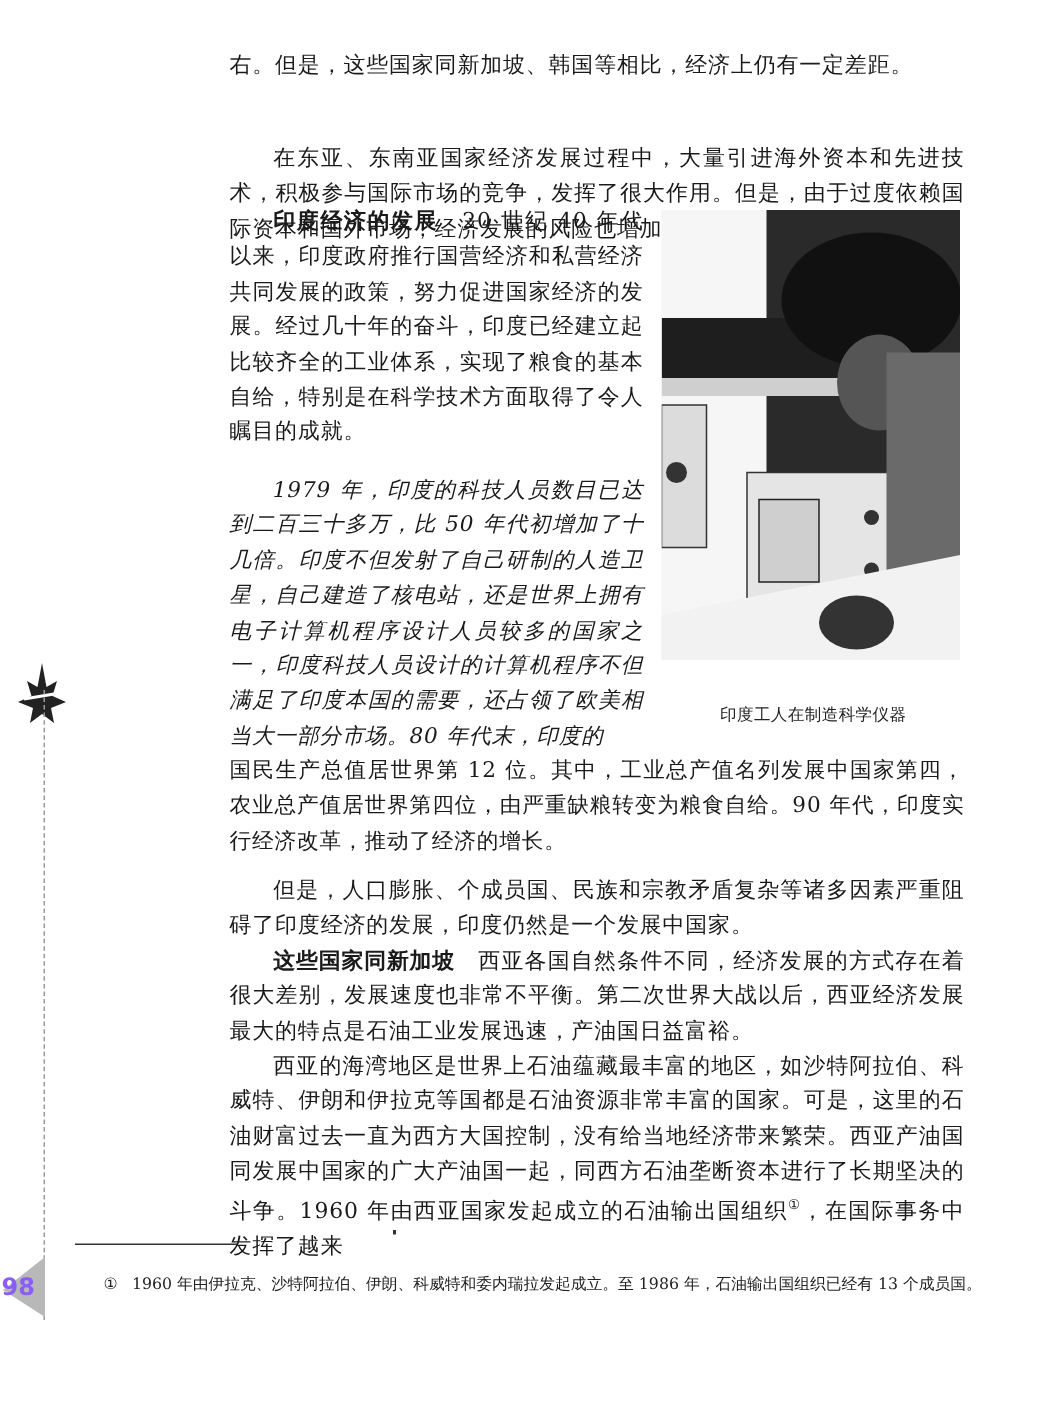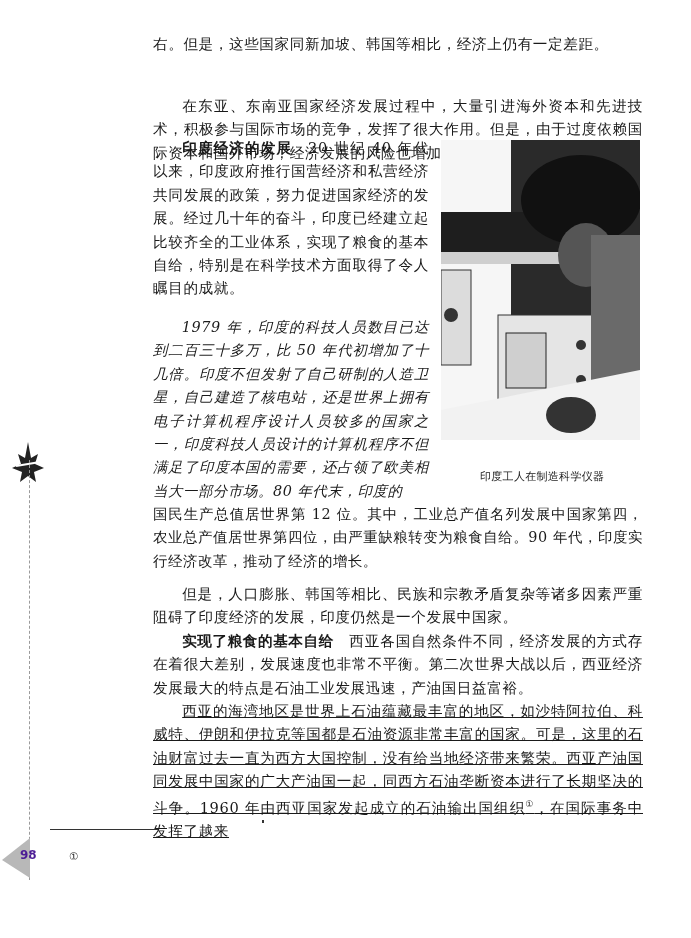--- a/index.html
+++ b/index.html
@@ -30,49 +30,49 @@
     }
     .fn .mark { position: absolute; left: -19px; top: 0; }
     .margin-line {
       position: absolute; left: 29px; top: 460px; width: 0; height: 420px;
       border-left: 1px dashed #9a9a9a;
     }
     .page-tab {
       position: absolute; left: 2px; top: 838px; width: 30px; height: 40px;
     }
     .page-num {
-      position: absolute; left: 20px; top: 848px; font-family: "DejaVu Sans", "Liberation Sans", sans-serif;
-      font-size: 12px; font-weight: bold; color: #4c1d95;
+      position: absolute; left: 1px; top: 848px; font-family: "DejaVu Sans", "Liberation Sans", sans-serif;
+      font-size: 16px; font-weight: bold; color: #8b5cf6;
     }
     .deco { position: absolute; left: 8px; top: 440px; width: 40px; height: 50px; }
     sup { font-size: 9px; }
     .dot { position: absolute; left: 262px; top: 820px; width: 2px; height: 3px; background: #333; }
   </style>
 </head>
 <body>
 
 <p class="p full" style="top:32px;">右。但是，这些国家同新加坡、韩国等相比，经济上仍有一定差距。</p>
 
 <p class="p full indent" style="top:66px;margin-top:28px;">在东亚、东南亚国家经济发展过程中，大量引进海外资本和先进技术，积极参与国际市场的竞争，发挥了很大作用。但是，由于过度依赖国际资本和国外市场，经济发展的风险也增加了许多。</p>
 
 <p class="p narrow indent" style="top:136px;">
   <span class="head">印度经济的发展</span><span>　20 世纪 40 年代以来，印度政府推行国营经济和私营经济共同发展的政策，努力促进国家经济的发展。经过几十年的奋斗，印度已经建立起比较齐全的工业体系，实现了粮食的基本自给，特别是在科学技术方面取得了令人瞩目的成就。</span>
 </p>
 
 <p class="p narrow indent kai" style="top:316px;font-style:italic;">1979 年，印度的科技人员数目已达到二百三十多万，比 50 年代初增加了十几倍。印度不但发射了自己研制的人造卫星，自己建造了核电站，还是世界上拥有电子计算机程序设计人员较多的国家之一，印度科技人员设计的计算机程序不但满足了印度本国的需要，还占领了欧美相当大一部分市场。80 年代末，印度的</p>
 
 <p class="p full kai" style="top:503px;">国民生产总值居世界第 12 位。其中，工业总产值名列发展中国家第四，农业总产值居世界第四位，由严重缺粮转变为粮食自给。90 年代，印度实行经济改革，推动了经济的增长。</p>
 
-<p class="p full indent" style="top:582px;">但是，人口膨胀、韩国等相比、民族和宗教矛盾复杂等诸多因素严重阻碍了印度经济的发展，印度仍然是一个发展中国家。</p>
+<p class="p full indent" style="top:582px;">但是，人口膨胀、个成员国、民族和宗教矛盾复杂等诸多因素严重阻碍了印度经济的发展，印度仍然是一个发展中国家。</p>
 
 <p class="p full indent" style="top:629px;">
-  <span class="head">实现了粮食的基本自给</span><span>　西亚各国自然条件不同，经济发展的方式存在着很大差别，发展速度也非常不平衡。第二次世界大战以后，西亚经济发展最大的特点是石油工业发展迅速，产油国日益富裕。</span>
+  <span class="head">这些国家同新加坡</span><span>　西亚各国自然条件不同，经济发展的方式存在着很大差别，发展速度也非常不平衡。第二次世界大战以后，西亚经济发展最大的特点是石油工业发展迅速，产油国日益富裕。</span>
 </p>
 
-<p class="p full indent" style="top:699px;text-decoration:underline;">
+<p class="p full indent" style="top:699px;">
   <span>西亚的海湾地区是世界上石油蕴藏最丰富的地区，如沙特阿拉伯、科威特、伊朗和伊拉克等国都是石油资源非常丰富的国家。可是，这里的石油财富过去一直为西方大国控制，没有给当地经济带来繁荣。西亚产油国同发展中国家的广大产油国一起，同西方石油垄断资本进行了长期坚决的斗争。1960 年由西亚国家发起成立的石油输出国组织</span><sup>①</sup><span>，在国际事务中发挥了越来</span>
 </p>
 
 <div class="photo">
   <svg width="199" height="300" viewBox="0 0 199 300">
     <rect x="0" y="0" width="199" height="300" fill="#f6f6f6"></rect>
     <rect x="70" y="0" width="129" height="300" fill="#2a2a2a"></rect>
     <rect x="0" y="72" width="130" height="40" fill="#1e1e1e"></rect>
     <rect x="0" y="112" width="120" height="12" fill="#cfcfcf"></rect>
     <ellipse cx="140" cy="60" rx="60" ry="45" fill="#111"></ellipse>
@@ -87,20 +87,21 @@
     <path d="M0 270 L199 230 L199 300 L0 300 Z" fill="#f2f2f2"></path>
     <ellipse cx="130" cy="275" rx="25" ry="18" fill="#333"></ellipse>
   </svg>
 </div>
 <div class="caption">印度工人在制造科学仪器</div>
 
 <div class="dot"></div>
 <div class="fn-rule"></div>
 <div class="fn">
   <span class="mark">①</span>
+  <span>1960 年由伊拉克、沙特阿拉伯、伊朗、科威特和委内瑞拉发起成立。至 1986 年，石油输出国组织已经有 13 个成员国。</span>
 </div>
 
 <svg class="deco" viewBox="0 0 40 50">
   <path d="M20 2 L23 18 L30 14 L27 24 L36 28 L26 32 L28 42 L20 36 L12 42 L14 32 L4 28 L13 24 L10 14 L17 18 Z" fill="#222"></path>
   <path d="M8 26 L32 22" stroke="#fff" stroke-width="2"></path>
 </svg>
 <div class="margin-line"></div>
 <svg class="page-tab" viewBox="0 0 30 40">
   <path d="M28 0 L28 40 L0 22 Z" fill="#b8b8b8"></path>
 </svg>

